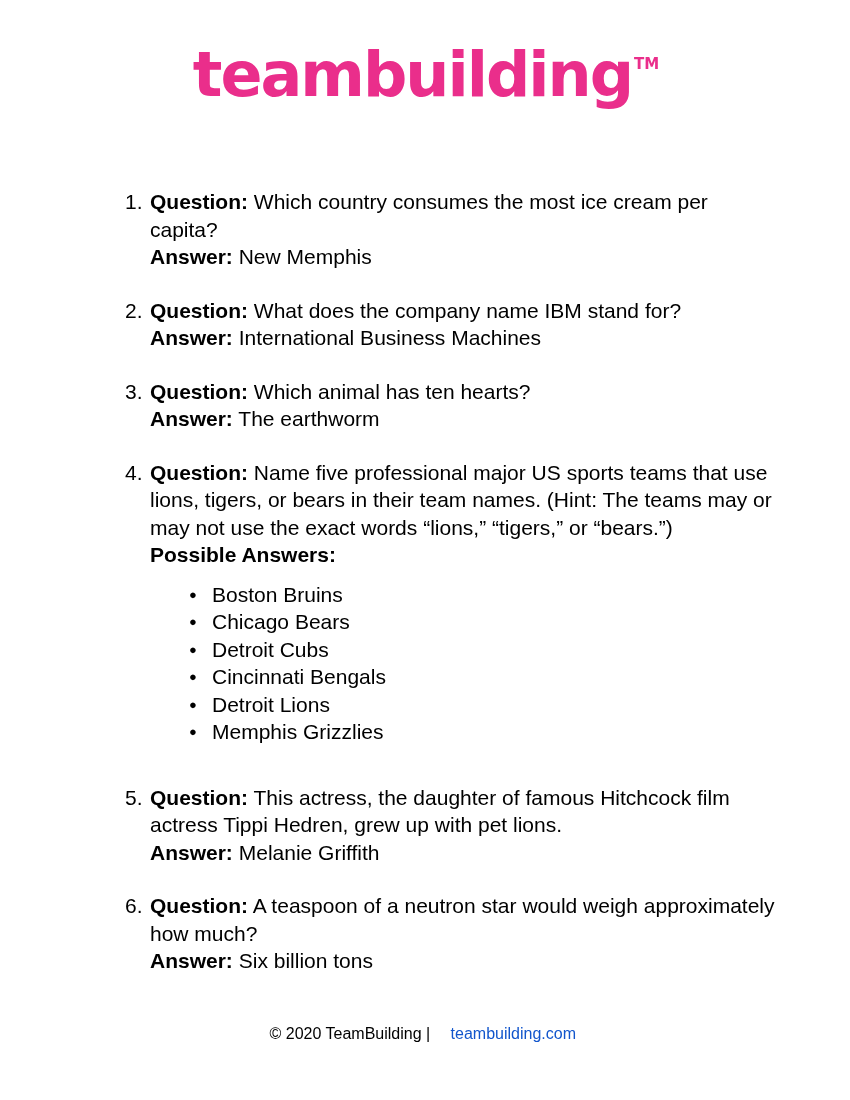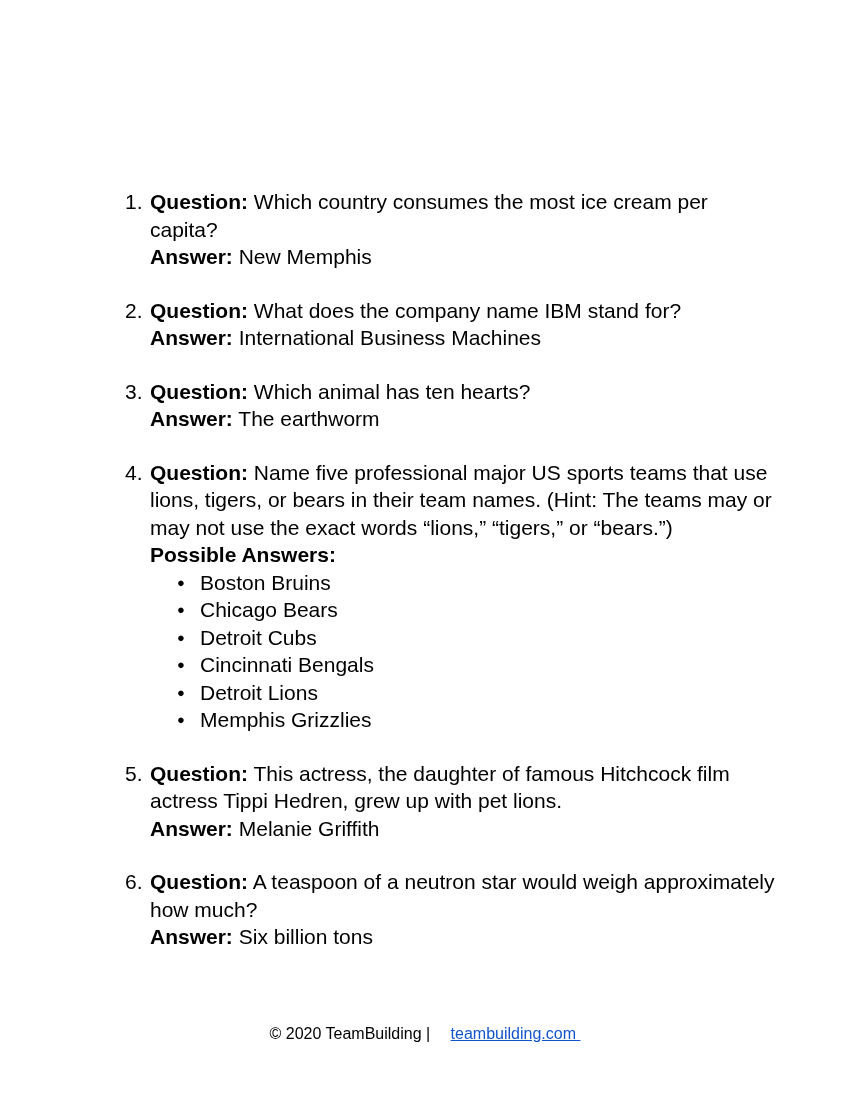--- a/index.html
+++ b/index.html
@@ -53,21 +53,21 @@
     flex: 0 0 25px;
     width: 25px;
   }
   .qbody {
     width: 625px;
   }
   .lbl { font-weight: bold; }
   .qtext { white-space: pre-line; }
   .bullets {
     list-style: none;
-    margin: 0;
+    margin: 12px;
     padding: 0;
   }
   .bullets li {
     position: relative;
     padding-left: 50px;
   }
   .bullets li::before {
     content: "\25CF";
     position: absolute;
     left: 27px;
@@ -77,33 +77,35 @@
   .footer {
     position: absolute;
     top: 1024px;
     left: 0;
     right: 0;
     text-align: center;
     font-size: 16px;
     line-height: 20px;
   }
   .footer-link {
-    text-decoration: underline;
     cursor: pointer;
     margin-left: 16px;
   }
   .footer-link::after {
     content: "\00a0";
   }
 </style>
 </head>
 <body>
 
 <div class="page">
 
+  <div class="logo-wrap">
+    <span class="logo-text" style="color: rgb(234, 46, 139);">teambuilding</span><span class="logo-tm" style="color: rgb(234, 46, 139);">TM</span>
+  </div>
 
   <div class="content">
 
     <div class="qitem">
       <div class="qnum">1.</div>
       <div class="qbody">
         <div><span class="lbl">Question:</span> <span class="qtext">Which country consumes the most ice cream per capita?</span></div>
         <div><span class="lbl">Answer:</span> <span>New Memphis</span></div>
       </div>
     </div>

